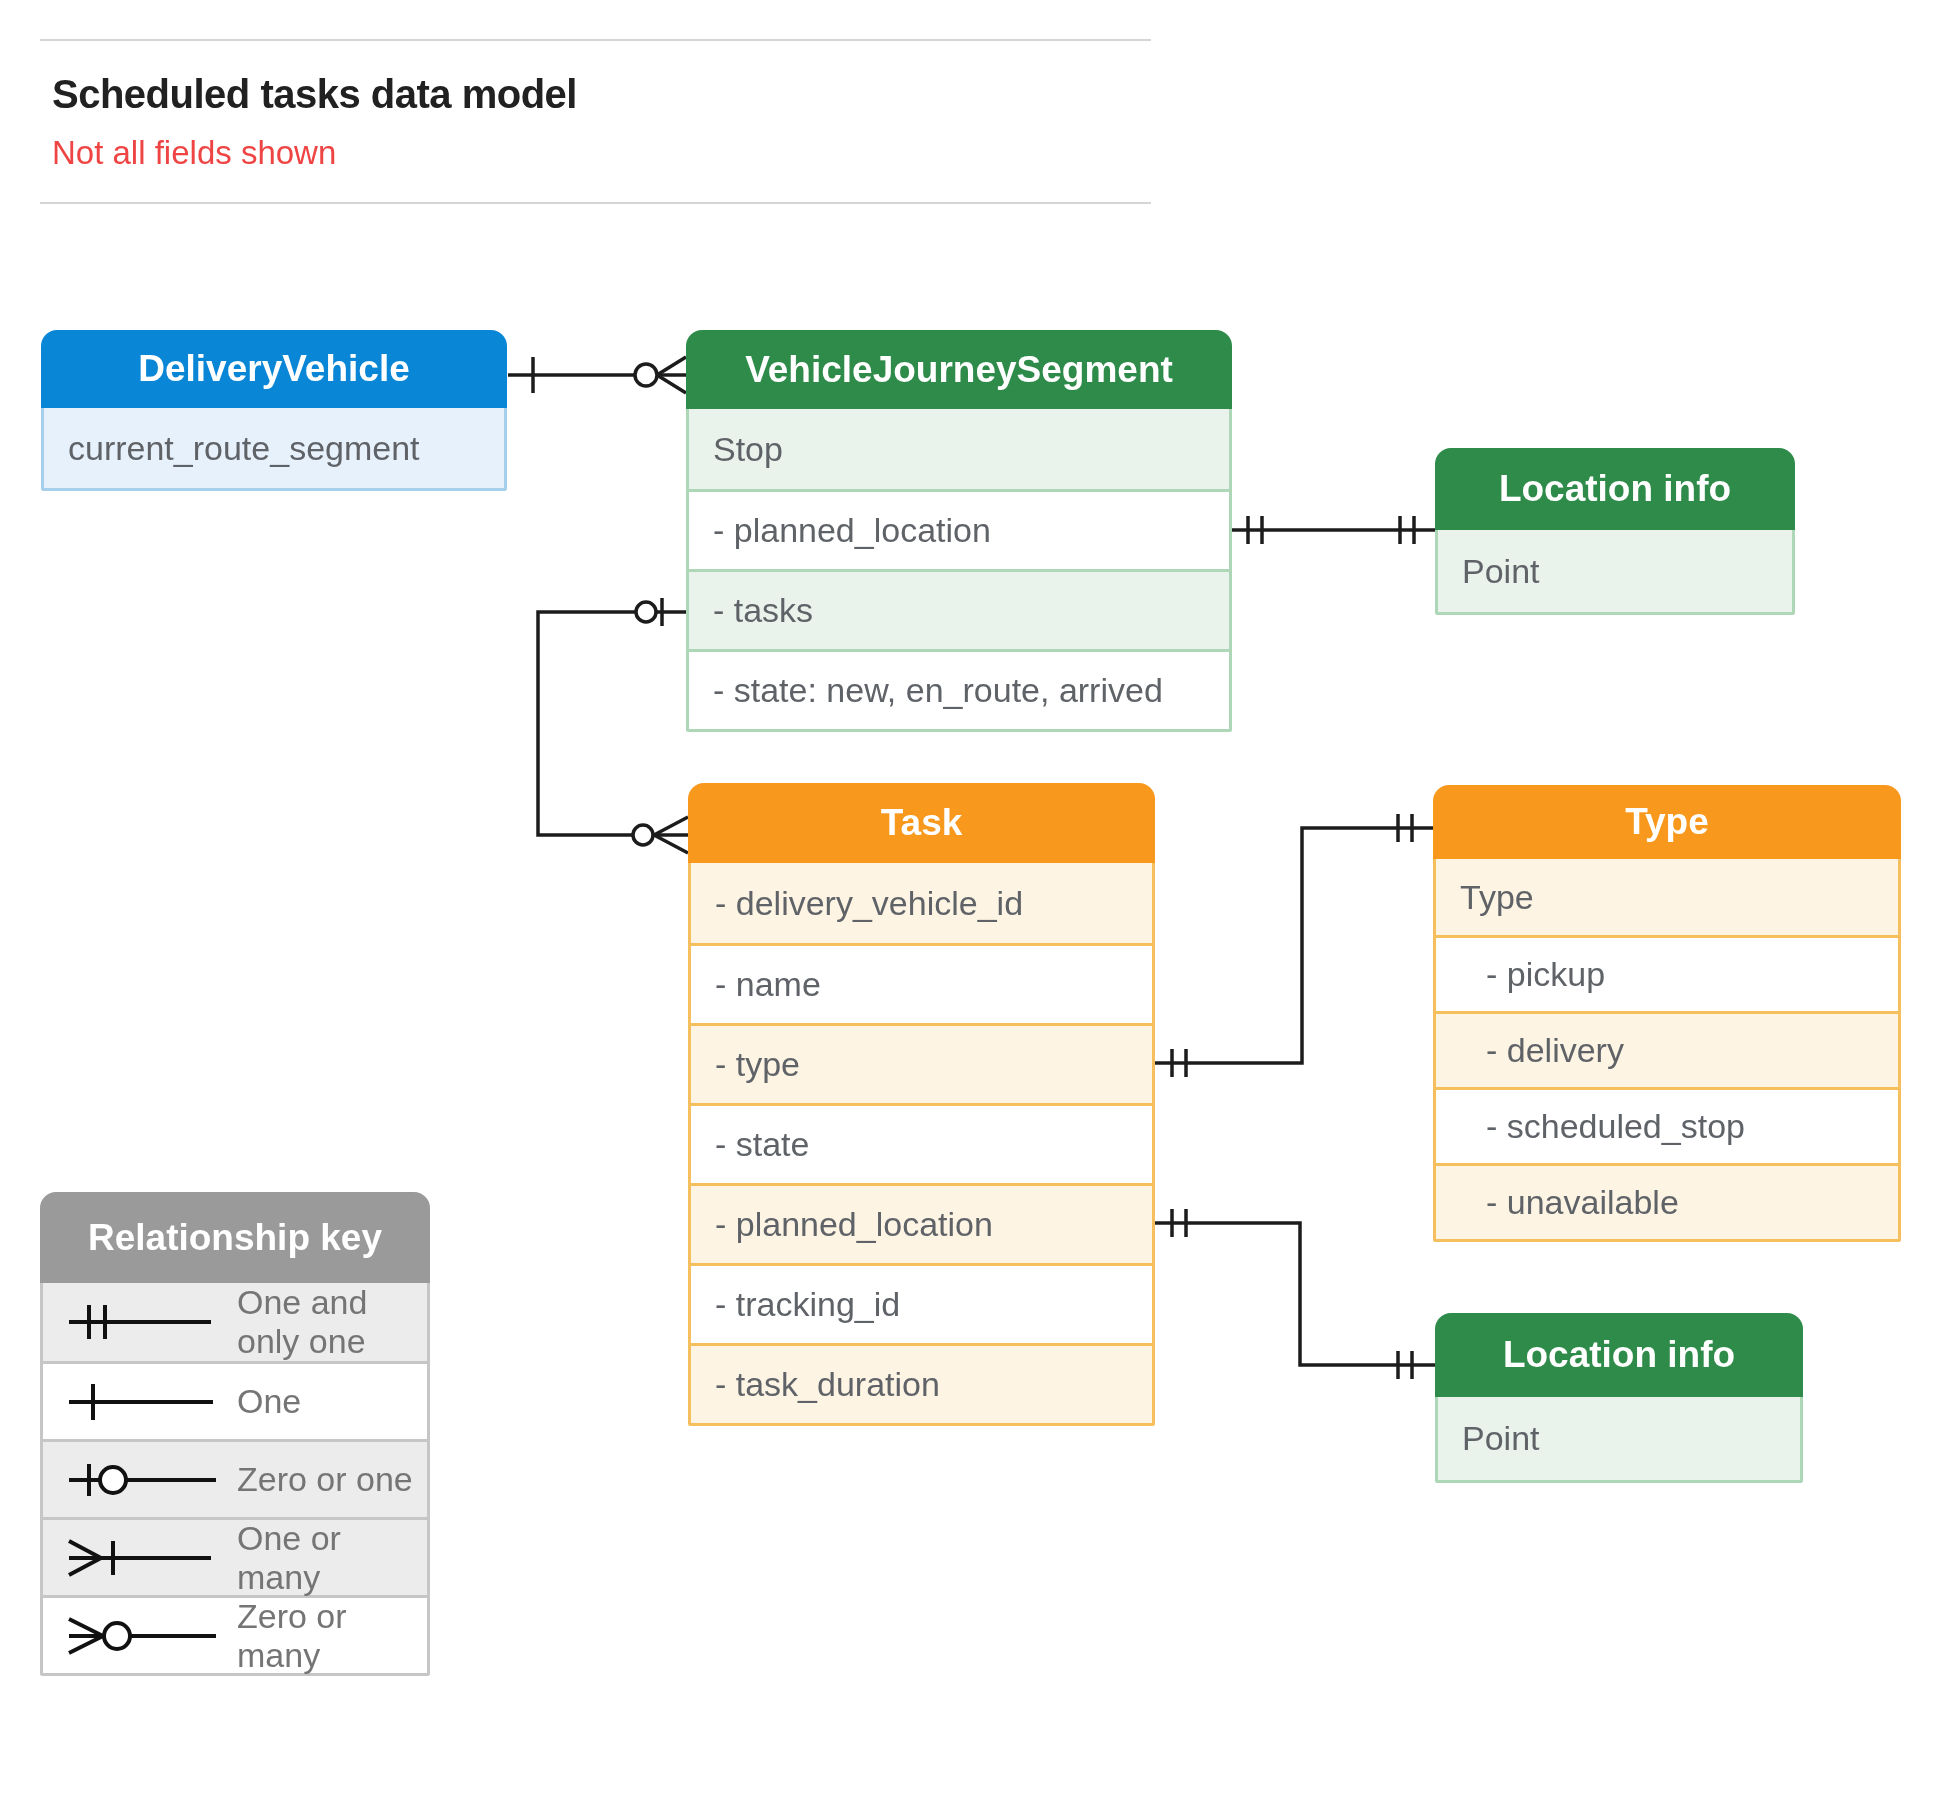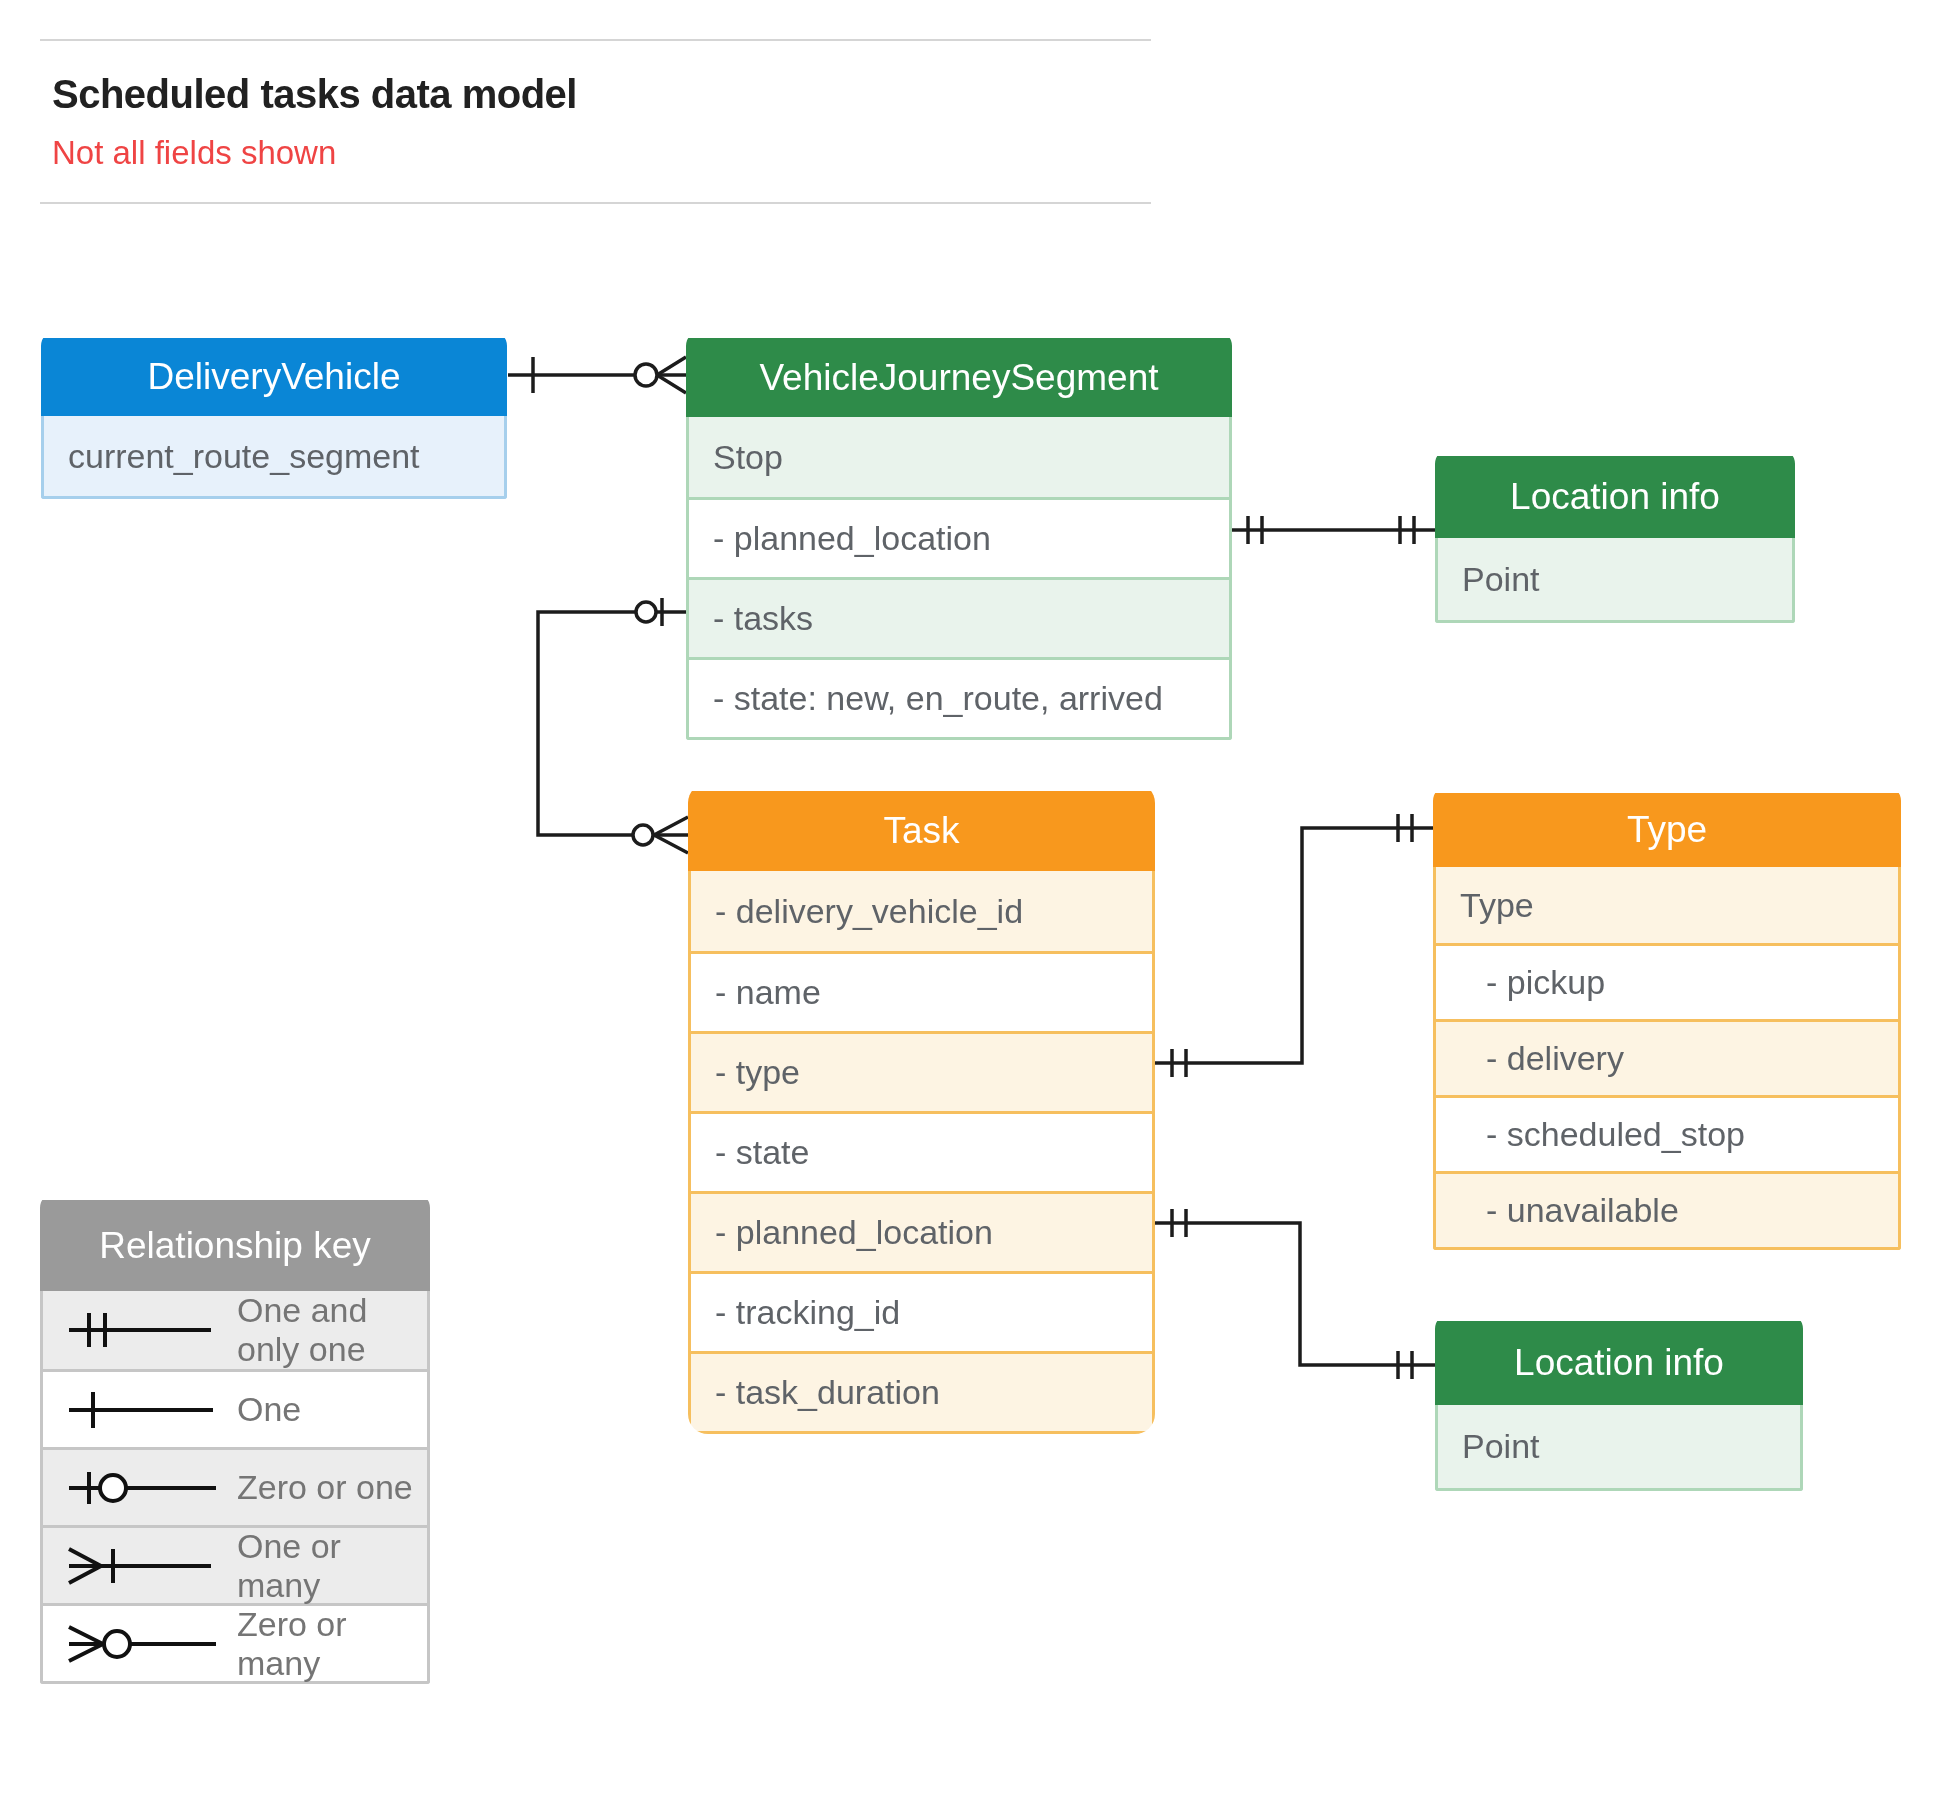--- a/index.html
+++ b/index.html
@@ -14,21 +14,21 @@
   }
   .page-subtitle{
     position:absolute;left:52px;top:134px;font-size:33px;color:#ef4444;
   }
   .table{
     position:absolute;border-radius:16px 16px 3px 3px;overflow:hidden;
     box-sizing:border-box;background:#ffffff;
   }
   .thead{
     display:flex;align-items:center;justify-content:center;
-    color:#ffffff;font-size:37px;font-weight:normal;margin-top:8px;
+    color:#ffffff;font-size:37px;font-weight:bold;
   }
   .tbody{border:3px solid var(--bc);border-top:none;box-sizing:border-box;}
   .row{
     display:flex;align-items:center;box-sizing:border-box;
     font-size:34px;color:#5f6368;padding-left:24px;background:#ffffff;
     height:var(--rh);
   }
   .row + .row{border-top:3px solid var(--bc);}
   .row.indent{padding-left:50px;}
   .t-blue   {--bc:#a6cfec;} .t-blue   .thead{background:#0a86d6;}
@@ -109,21 +109,21 @@
     </div>
   </div>
 
   <div class="table t-green" style="left:1435px;top:448px;width:360px;--rh:82px;">
     <div class="thead" style="height:82px;">Location info</div>
     <div class="tbody">
       <div class="row alt">Point</div>
     </div>
   </div>
 
-  <div class="table t-orange" style="left:688px;top:783px;width:467px;border-radius:20px;--rh:80px;">
+  <div class="table t-orange" style="left:688px;top:783px;width:467px;--rh:80px;">
     <div class="thead" style="height:80px;">Task</div>
     <div class="tbody">
       <div class="row alt">- delivery_vehicle_id</div>
       <div class="row">- name</div>
       <div class="row alt">- type</div>
       <div class="row">- state</div>
       <div class="row alt">- planned_location</div>
       <div class="row">- tracking_id</div>
       <div class="row alt">- task_duration</div>
     </div>

